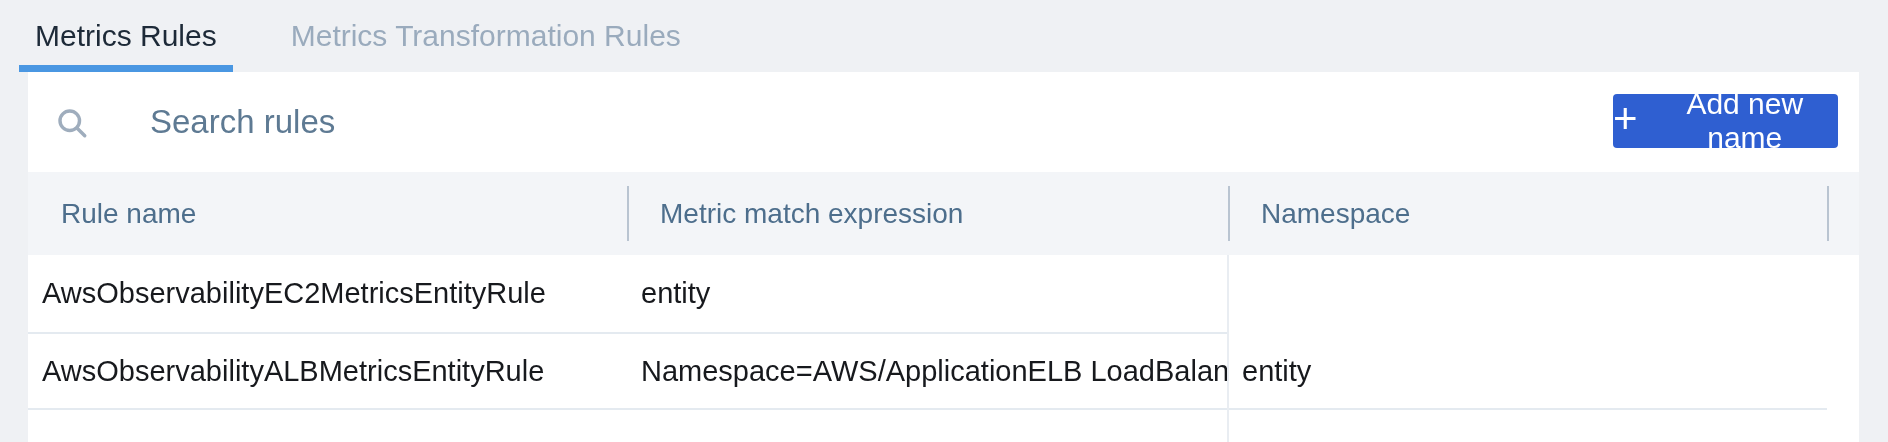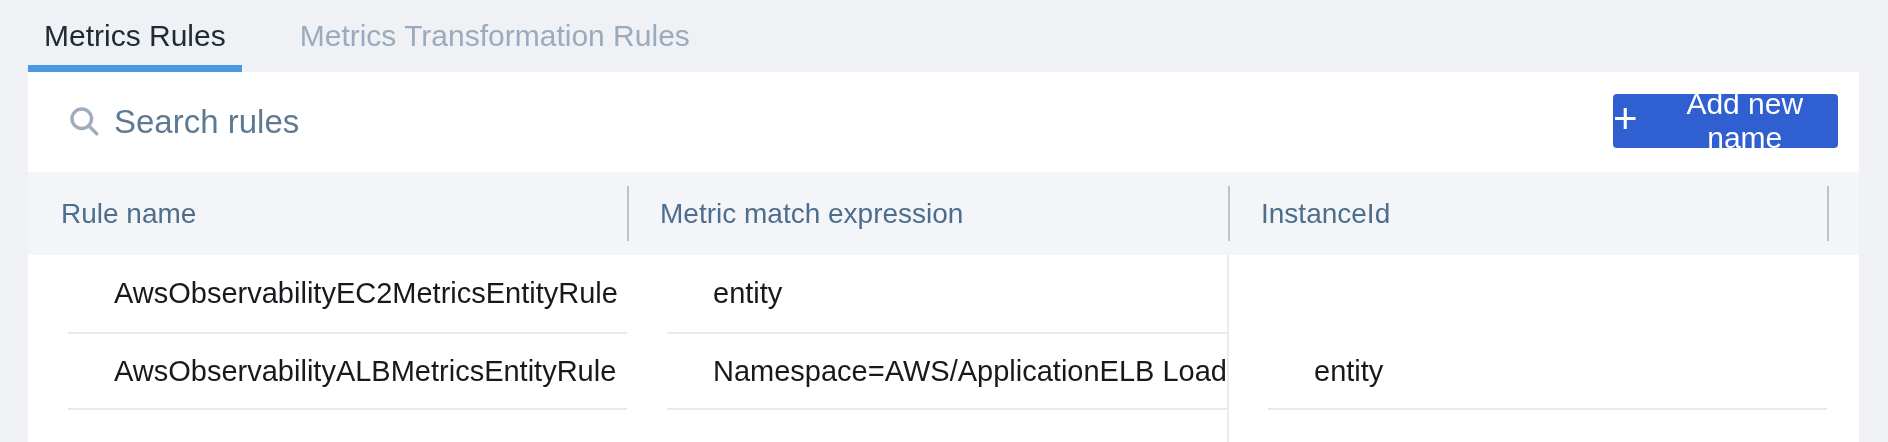--- a/index.html
+++ b/index.html
@@ -8,21 +8,21 @@
     font-family: "Liberation Sans", sans-serif;
     background: #eff1f4;
     position: relative;
   }
 
   
   .tabbar {
     height: 72px;
     display: flex;
     align-items: stretch;
-    padding-left: 28px;
+    padding-left: 19px;
     background: #eff1f4;
   }
   .tab {
     display: flex;
     align-items: center;
     padding: 0 16px;
     margin-right: 42px;
     font-size: 30px;
     color: #9aabbd;
     position: relative;
@@ -50,23 +50,24 @@
 
   
   .toolbar {
     height: 100px;
     display: flex;
     align-items: center;
     position: relative;
   }
   .search-wrap {
     display: flex;
-    align-items: flex-start;
-    padding-left: 38px;
+    align-items: flex-end;
+    padding-left: 26px;
     flex: 1;
+    gap: 48px;
   }
   .search-icon { width: 36px; height: 36px; flex: 0 0 auto; }
   .search-input {
     border: none;
     outline: none;
     background: transparent;
     font-family: "Liberation Sans", sans-serif;
     font-size: 33px;
     color: #41576c;
     margin-left: 12px;
@@ -133,27 +134,26 @@
     top: 0;
     bottom: 0;
     width: 2px;
     background: #e9edf2;
   }
   .tr { height: 76px; cursor: pointer; }
   .tr.first { height: 79px; }
   .td {
     display: flex;
     align-items: center;
-    padding-left: 46px;
+    padding-left: 14px;
     font-size: 29px;
     color: #17191d;
     border-bottom: 2px solid #e4eaf0;
     overflow: hidden;
     white-space: nowrap;
-    margin-left: 40px;
   }
   .td.last-col { border-bottom: none; }
   .tr.filler { height: 26px; }
   .tr.filler .td { border-bottom: none; }
 </style>
 </head>
 <body>
 
 <div class="tabbar">
   <div class="tab active">
@@ -176,21 +176,21 @@
     </div>
     <button class="add-btn">
       <span class="plus-glyph">+</span>
       <span>Add new name</span>
     </button>
   </div>
 
   <div class="grid-row thead">
     <div class="th">Rule name</div>
     <div class="th divided">Metric match expression</div>
-    <div class="th divided">InstanceId</div>
+    <div class="th divided">Namespace</div>
     <div class="th divided"></div>
   </div>
 
   <div class="tbody">
 
     <div class="grid-row tr first">
       <div class="td">AwsObservabilityEC2MetricsEntityRule</div>
       <div class="td">entity</div>
       <div class="td last-col"></div>
     </div>

